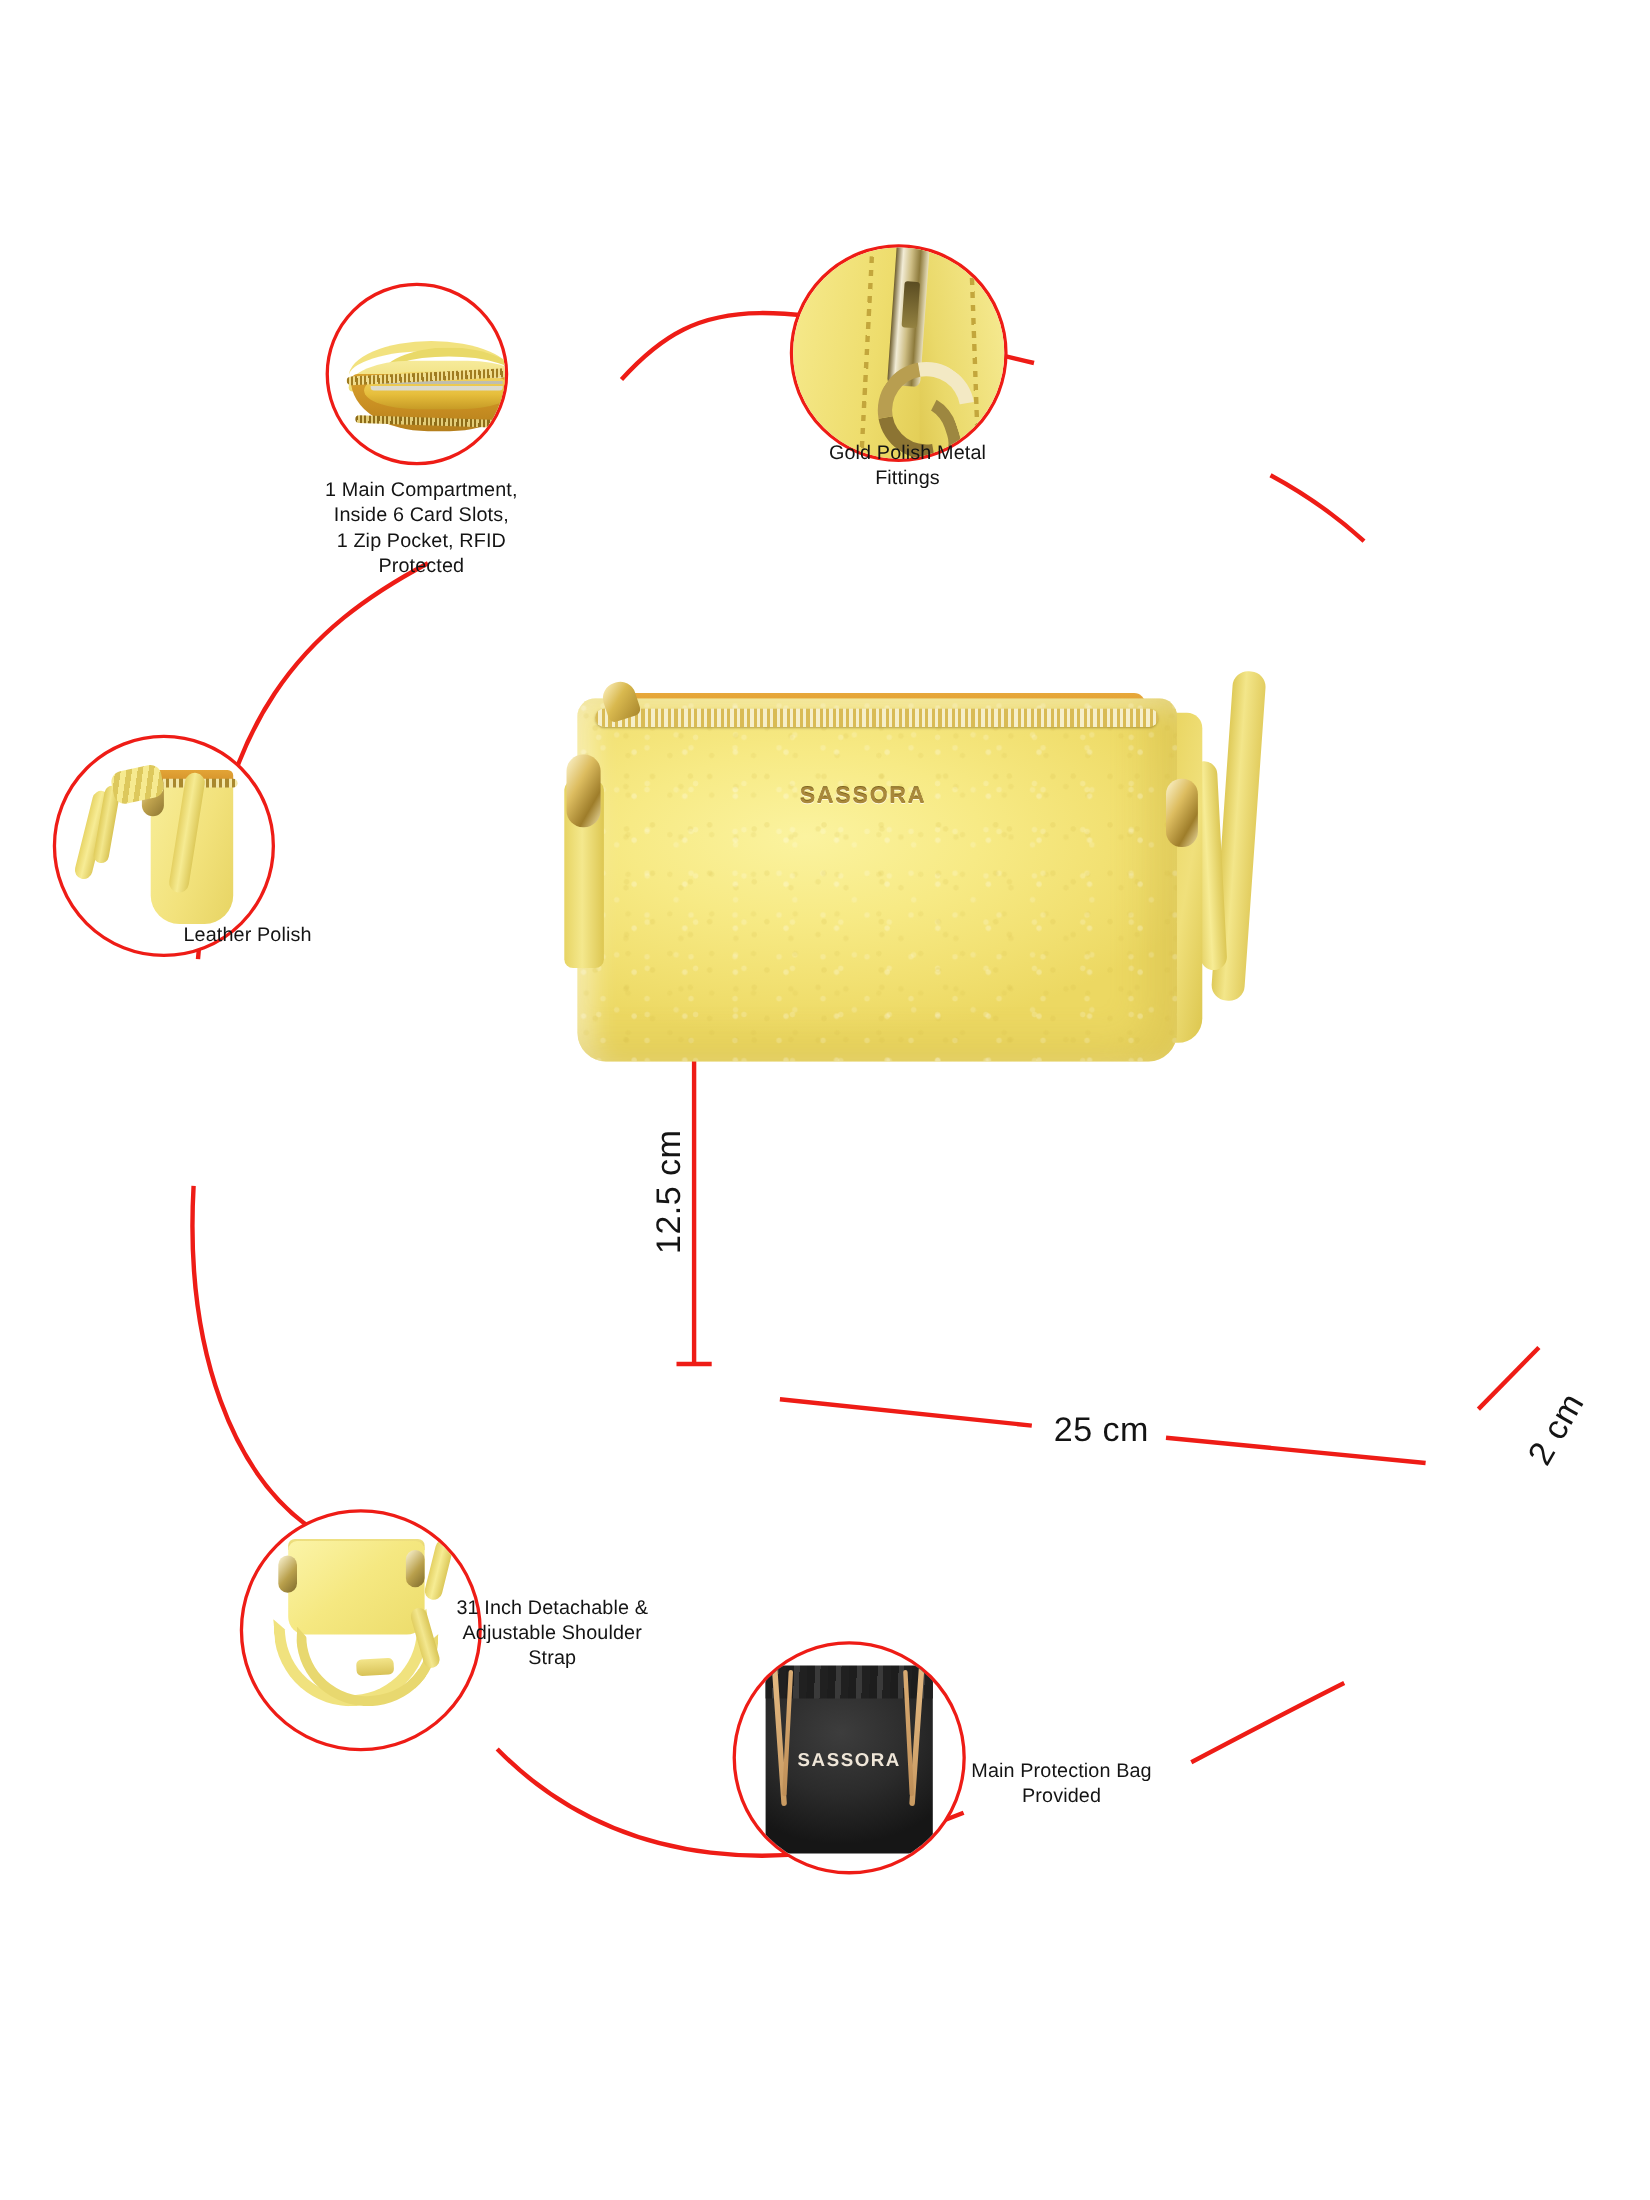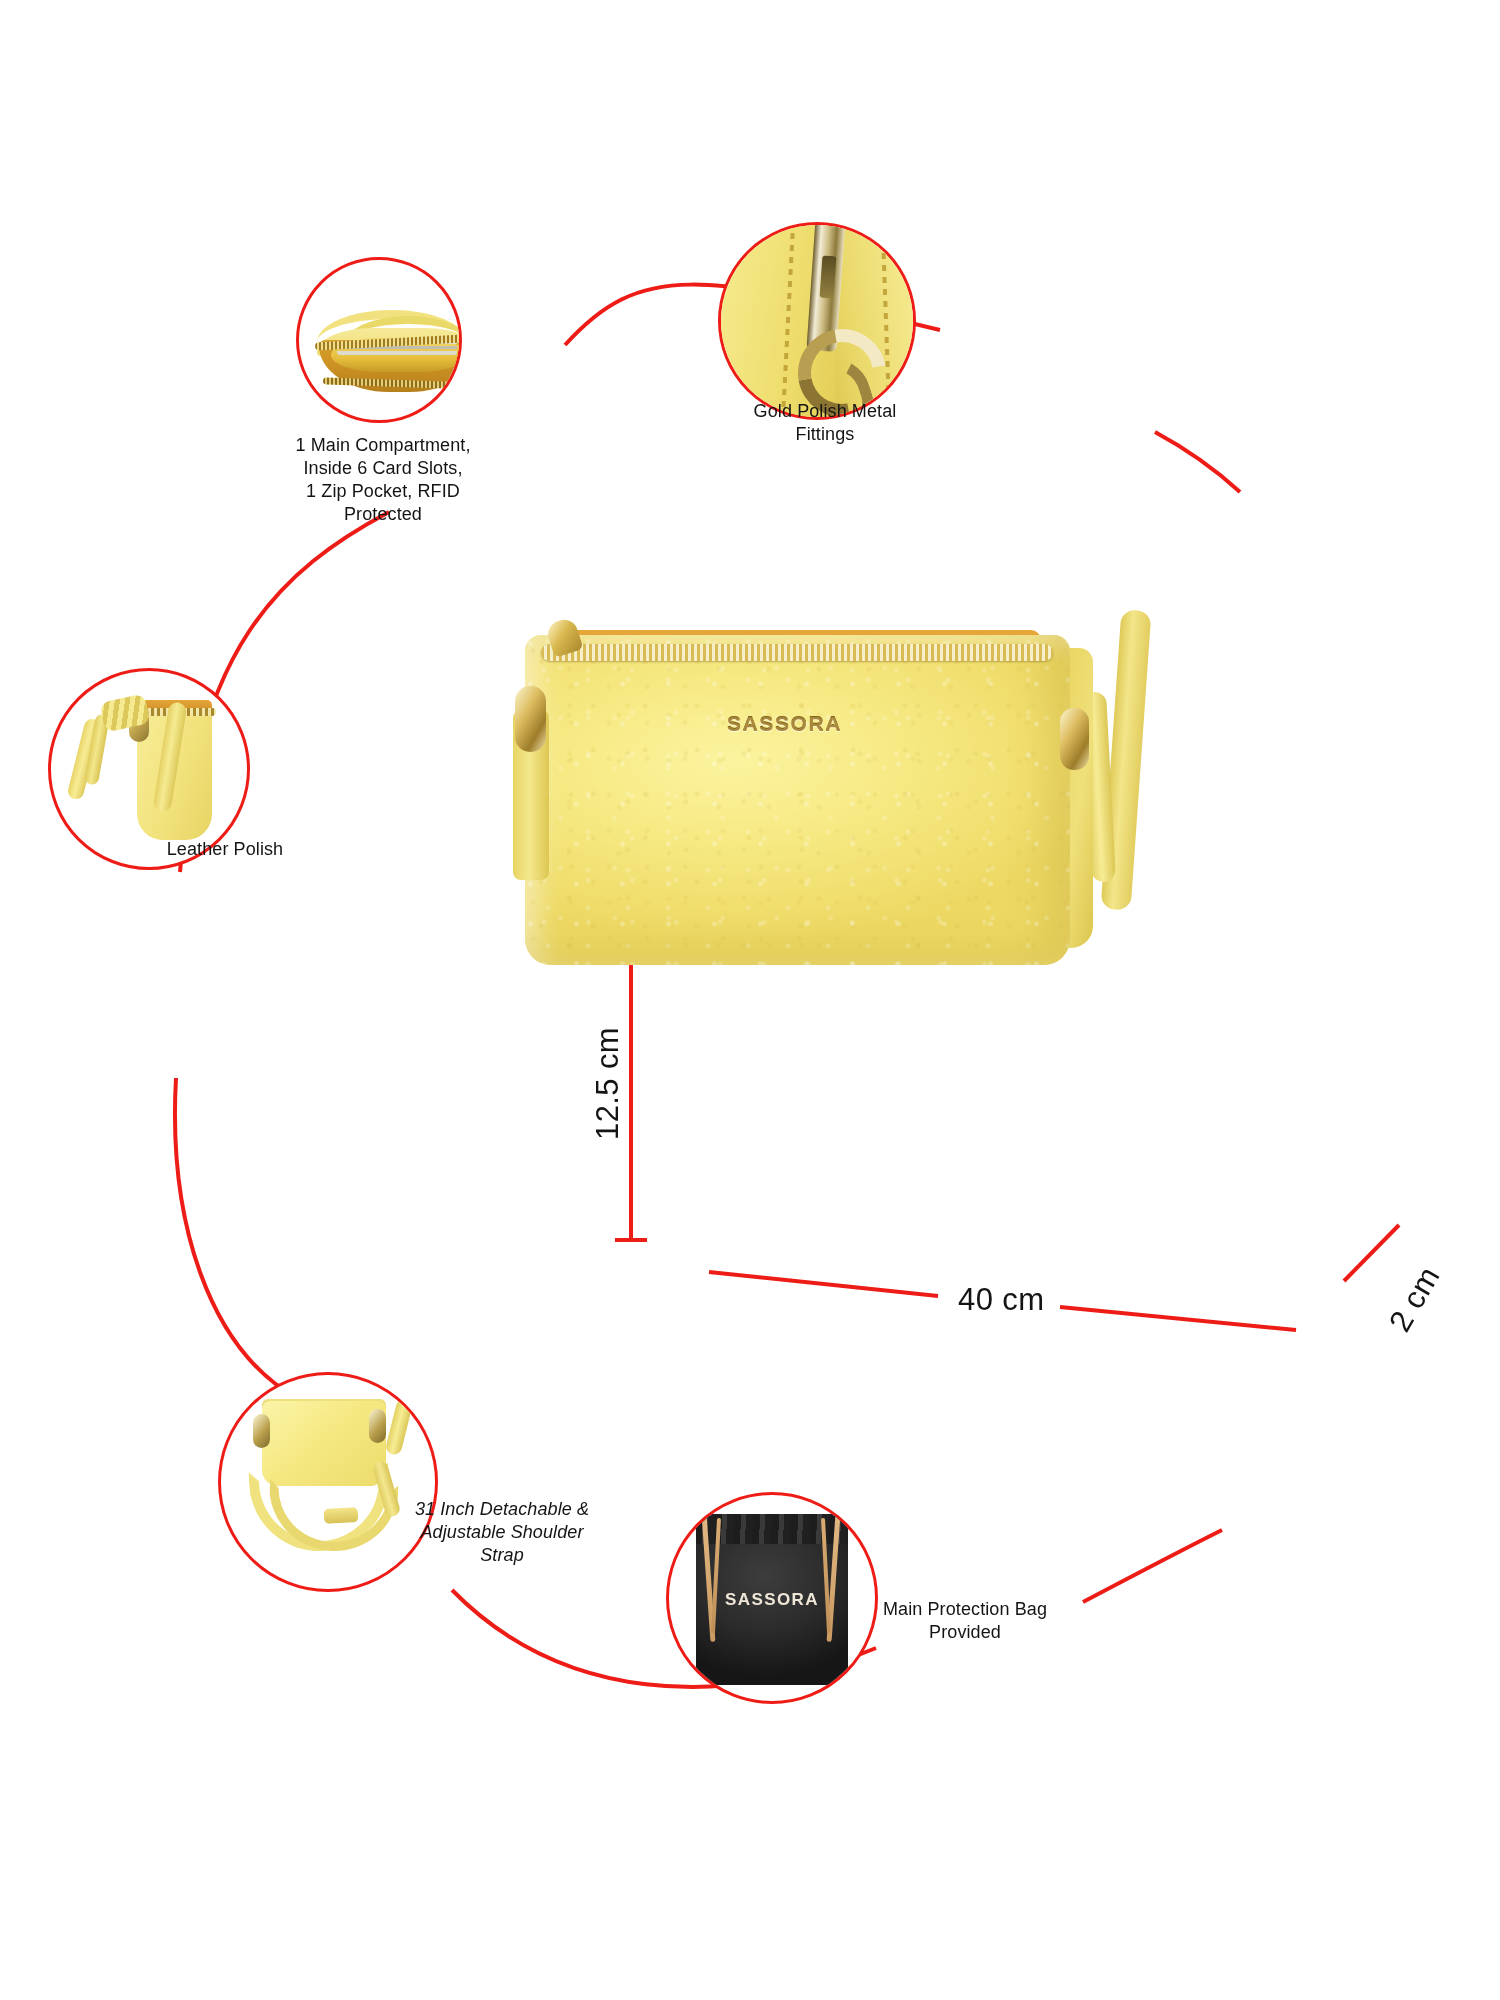--- a/index.html
+++ b/index.html
@@ -562,37 +562,37 @@
     <div class="bag-body"></div>
     <div class="bag-zip"></div>
     <div class="bag-zip-pull"></div>
     <div class="bag-tab-left"></div>
     <div class="bag-clip-left"></div>
     <div class="bag-clip-right"></div>
     <div class="bag-logo">SASSORA</div>
   </div>
 
   <div class="dim-label dim-vert" style="left:590px; top:1140px;">12.5 cm</div>
-  <div class="dim-label" style="left:958px; top:1282px;">40 cm</div>
+  <div class="dim-label" style="left:958px; top:1282px;">25 cm</div>
   <div class="dim-label dim-diag" style="left:1382px; top:1320px;">2 cm</div>
 
   <div class="callout" id="c-strap" style="left:218px; top:1372px; width:220px; height:220px;">
     <div class="art">
       <div class="fs-strap-up-r"></div>
       <div class="fs-bag-top"></div>
       <div class="fs-bag"></div>
       <div class="fs-clip-l"></div>
       <div class="fs-clip-r"></div>
       <div class="fs-loop1"></div>
       <div class="fs-loop2"></div>
       <div class="fs-slider"></div>
       <div class="fs-strap-r-down"></div>
     </div>
   </div>
-  <div class="caption" style="left:384px; top:1498px; width:236px;font-style:italic;">31 Inch Detachable &amp;
+  <div class="caption" style="left:384px; top:1450px; width:236px;">31 Inch Detachable &amp;
 Adjustable Shoulder
 Strap</div>
 
   <div class="callout" id="c-dustbag" style="left:666px; top:1492px; width:212px; height:212px;">
     <div class="art">
       <div class="db-body"></div>
       <div class="db-gather"></div>
       <div class="db-cord-l"></div>
       <div class="db-cord-l2"></div>
       <div class="db-cord-r"></div>

